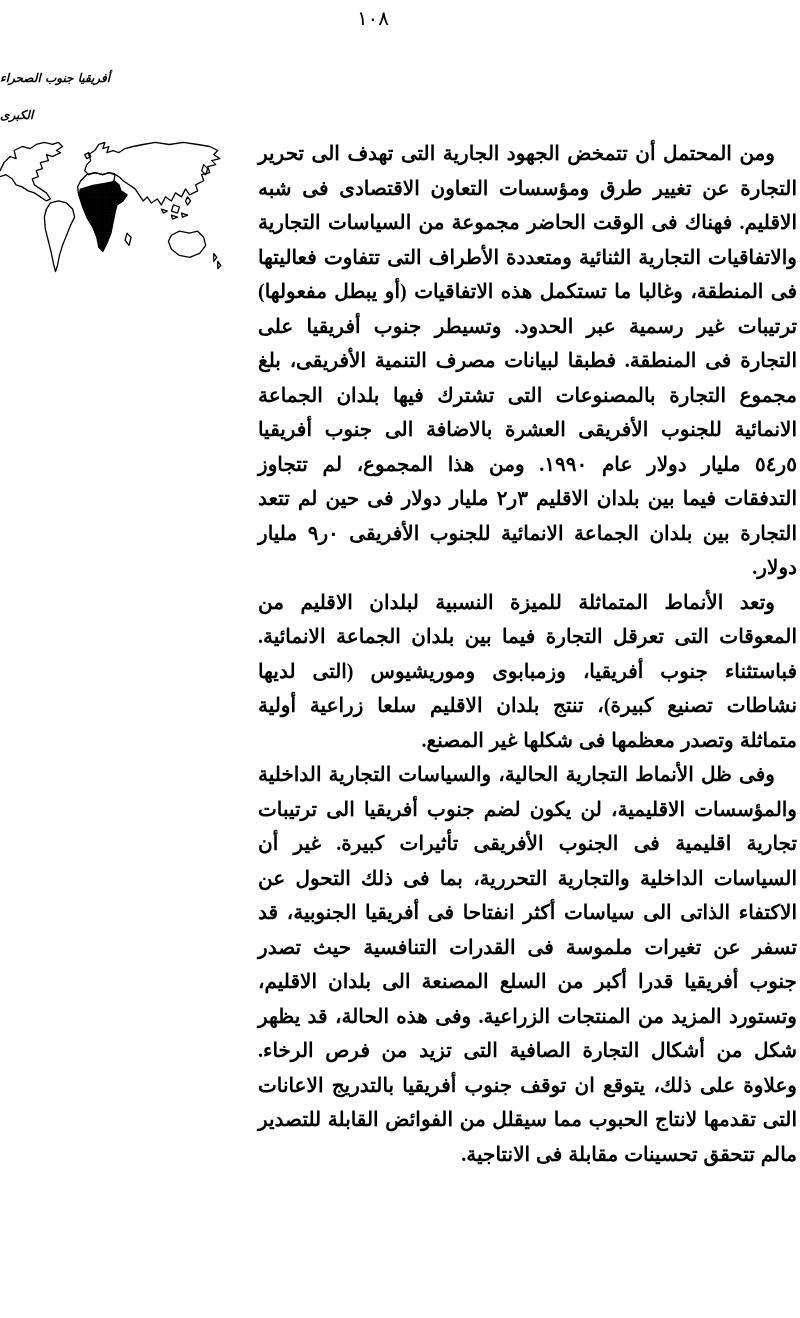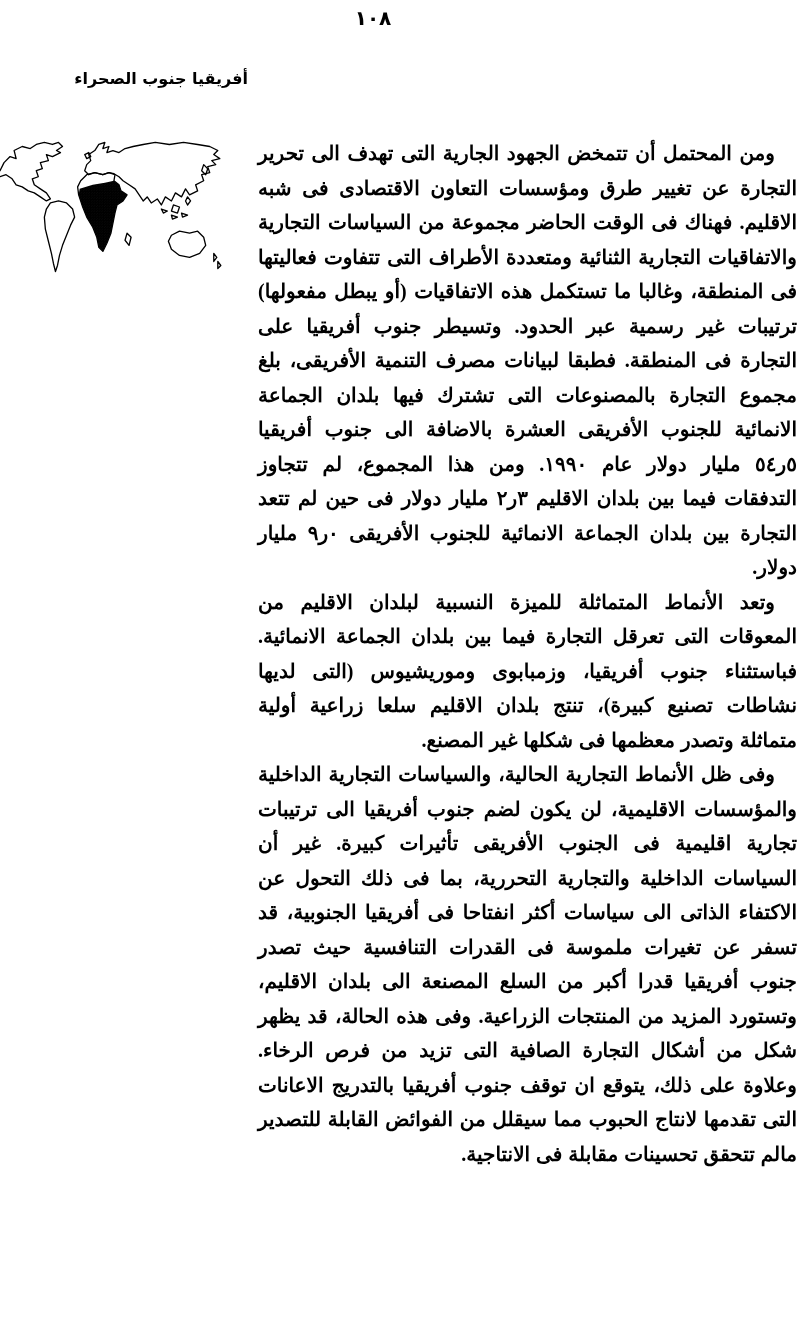--- a/index.html
+++ b/index.html
@@ -13,34 +13,35 @@
     color: #000;
     overflow: hidden;
   }
   .page-number {
     position: absolute;
     top: 6px;
     left: 0;
     width: 746px;
     text-align: center;
     font-size: 20px;
-    font-weight: bold;
+    font-weight: normal;
     letter-spacing: 2px;
     direction: rtl;
   }
   .sidebar-label {
     position: absolute;
     top: 60px;
     left: 0;
     width: 248px;
     direction: rtl;
-    text-align: right;
+    text-align: left;
     font-weight: bold;
-    font-size: 16px;
+    font-size: 12px;
     line-height: 37px;
+    font-style: italic;
   }
   .map-wrap {
     position: absolute;
     top: 140px;
     left: 0;
     width: 242px;
     height: 134px;
   }
   .map-wrap svg { display: block; width: 100%; height: 100%; }
   .main-text {
@@ -63,20 +64,21 @@
     font-family: Liberation Serif, serif;
   }
 </style>
 </head>
 <body>
 
 <div class="page-number">١٠٨</div>
 
 <div class="sidebar-label">
   <div>أفريقيا جنوب الصحراء</div>
+  <div>الكبرى</div>
 </div>
 
 <div class="map-wrap">
   <svg viewBox="0 0 240 132" xmlns="http://www.w3.org/2000/svg" fill="none" stroke="#000" stroke-width="1.3" stroke-linejoin="round" stroke-linecap="round">
     <defs>
       <pattern id="checker" width="2.6" height="2.6" patternUnits="userSpaceOnUse">
         <rect width="2.6" height="2.6" fill="#ffffff"></rect>
         <rect width="1.3" height="1.3" fill="#000000"></rect>
         <rect x="1.3" y="1.3" width="1.3" height="1.3" fill="#000000"></rect>
       </pattern>

